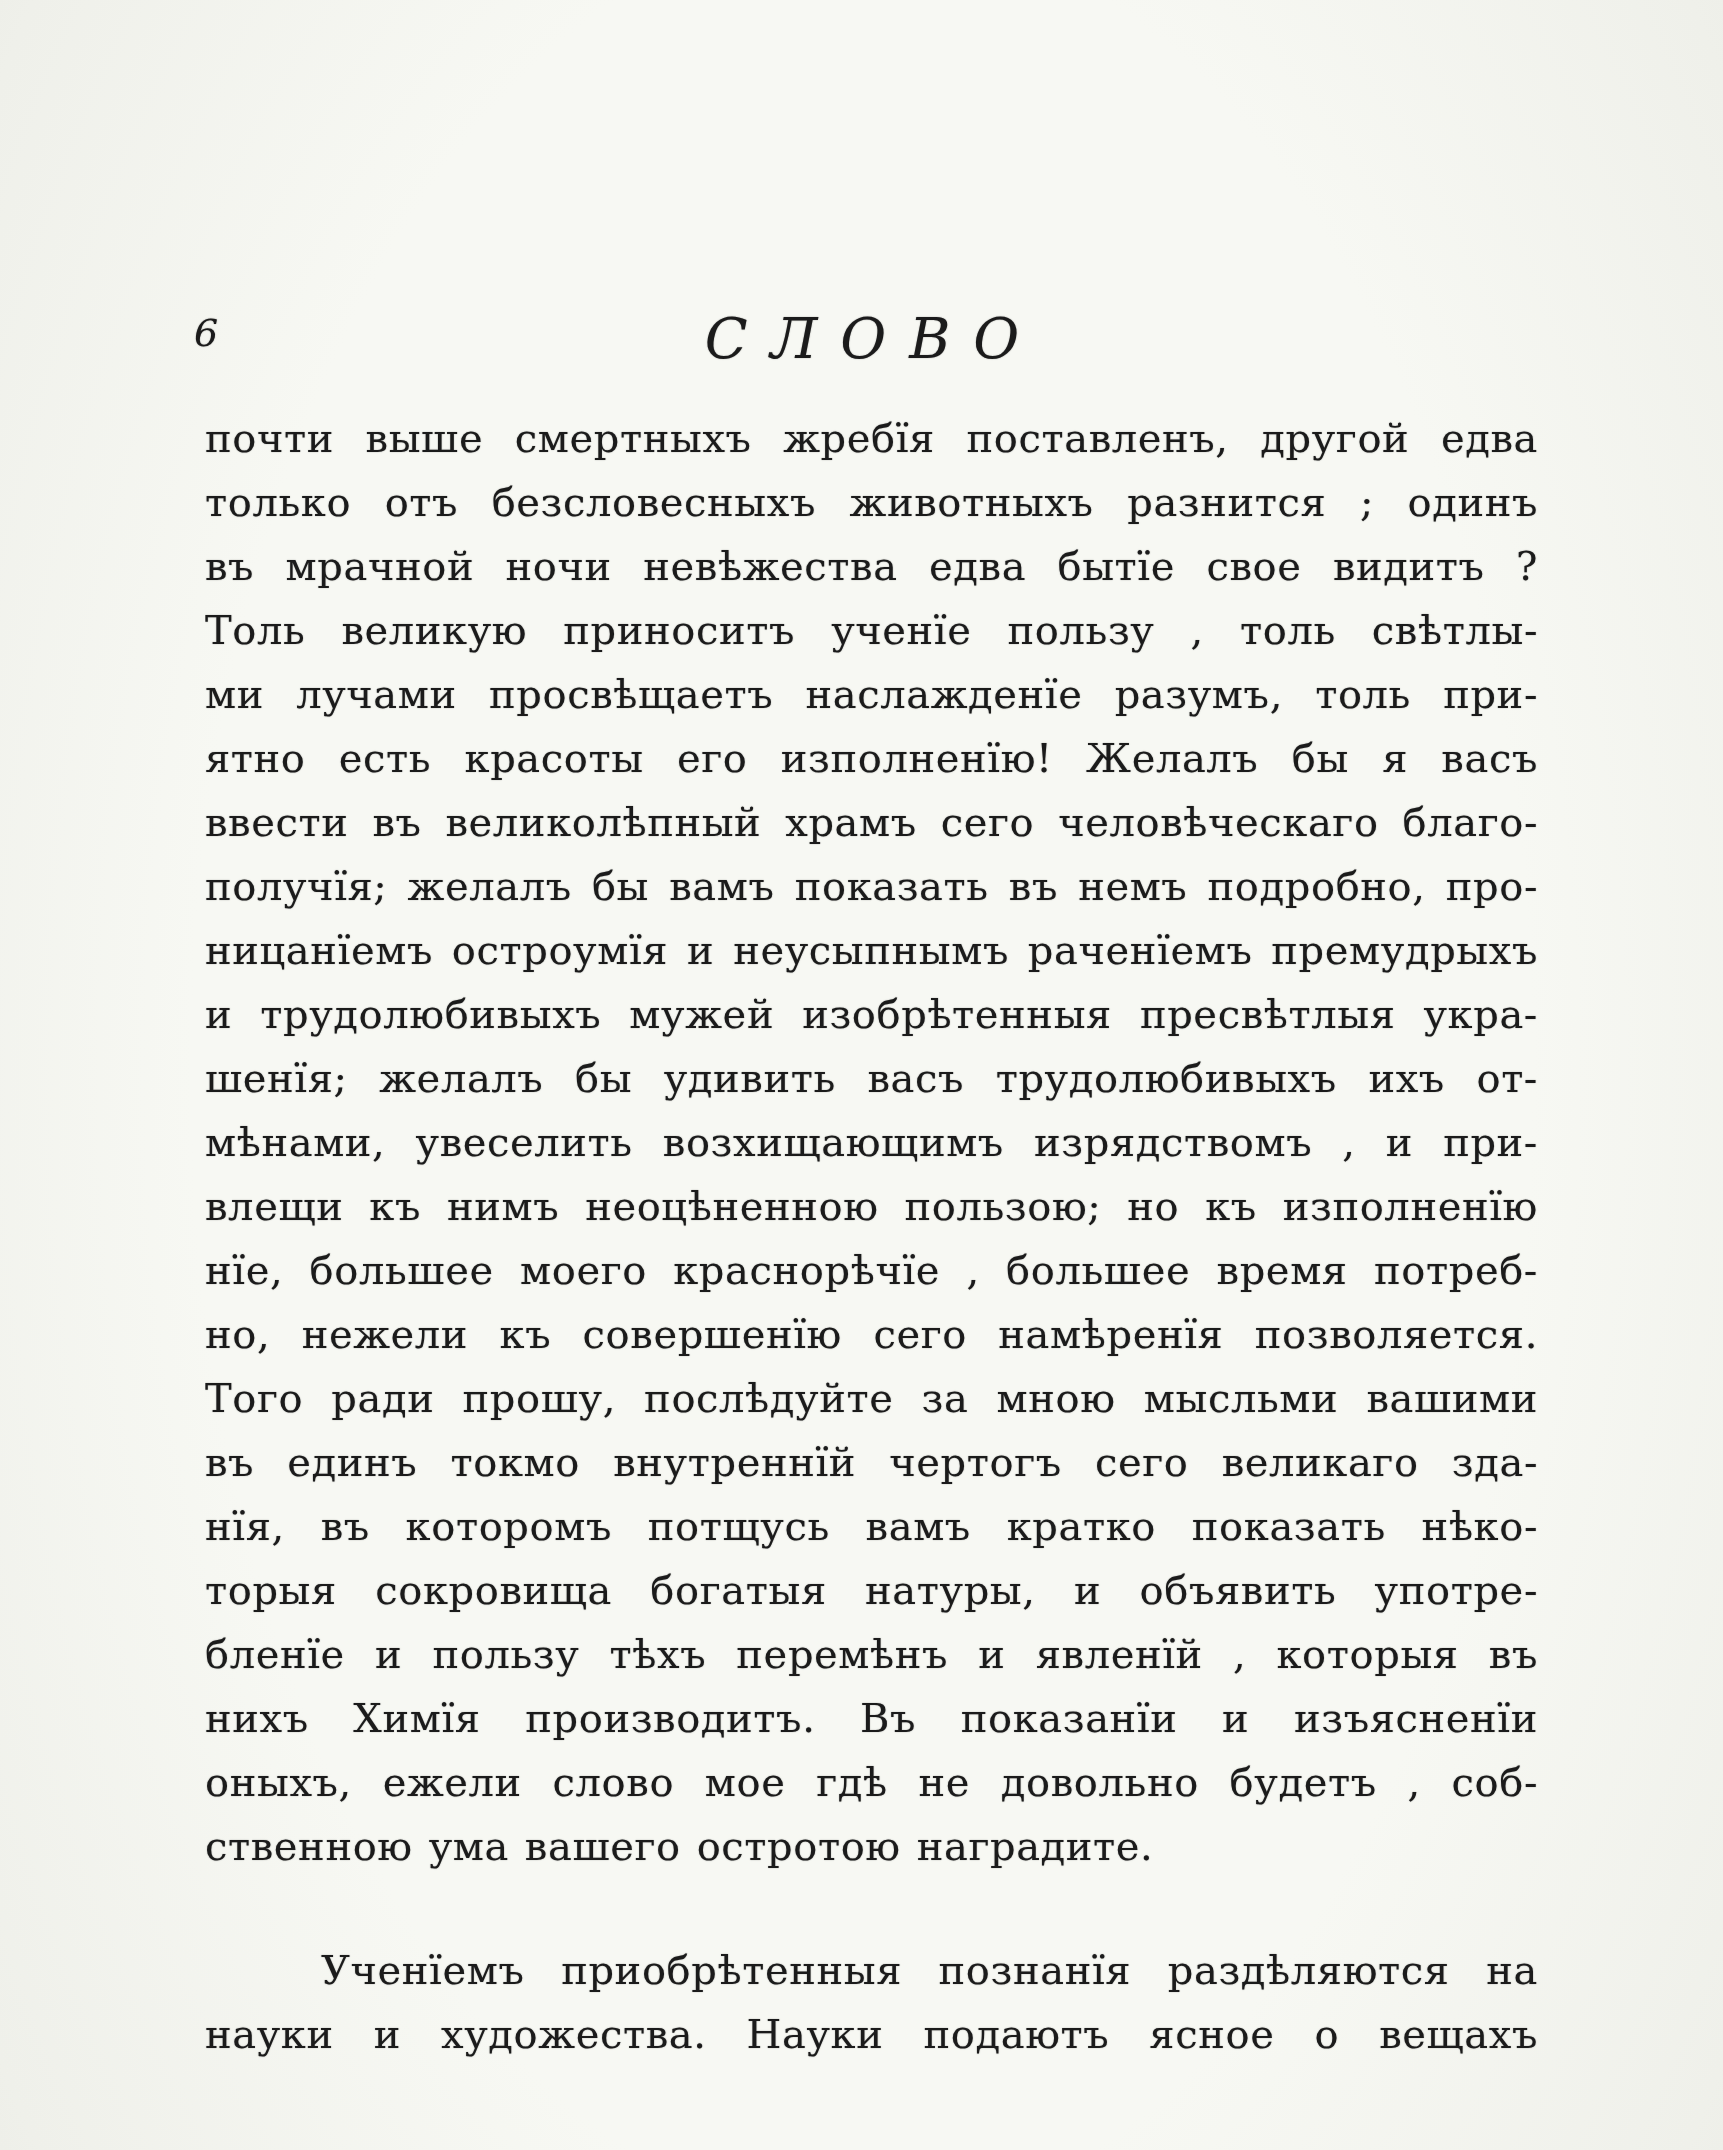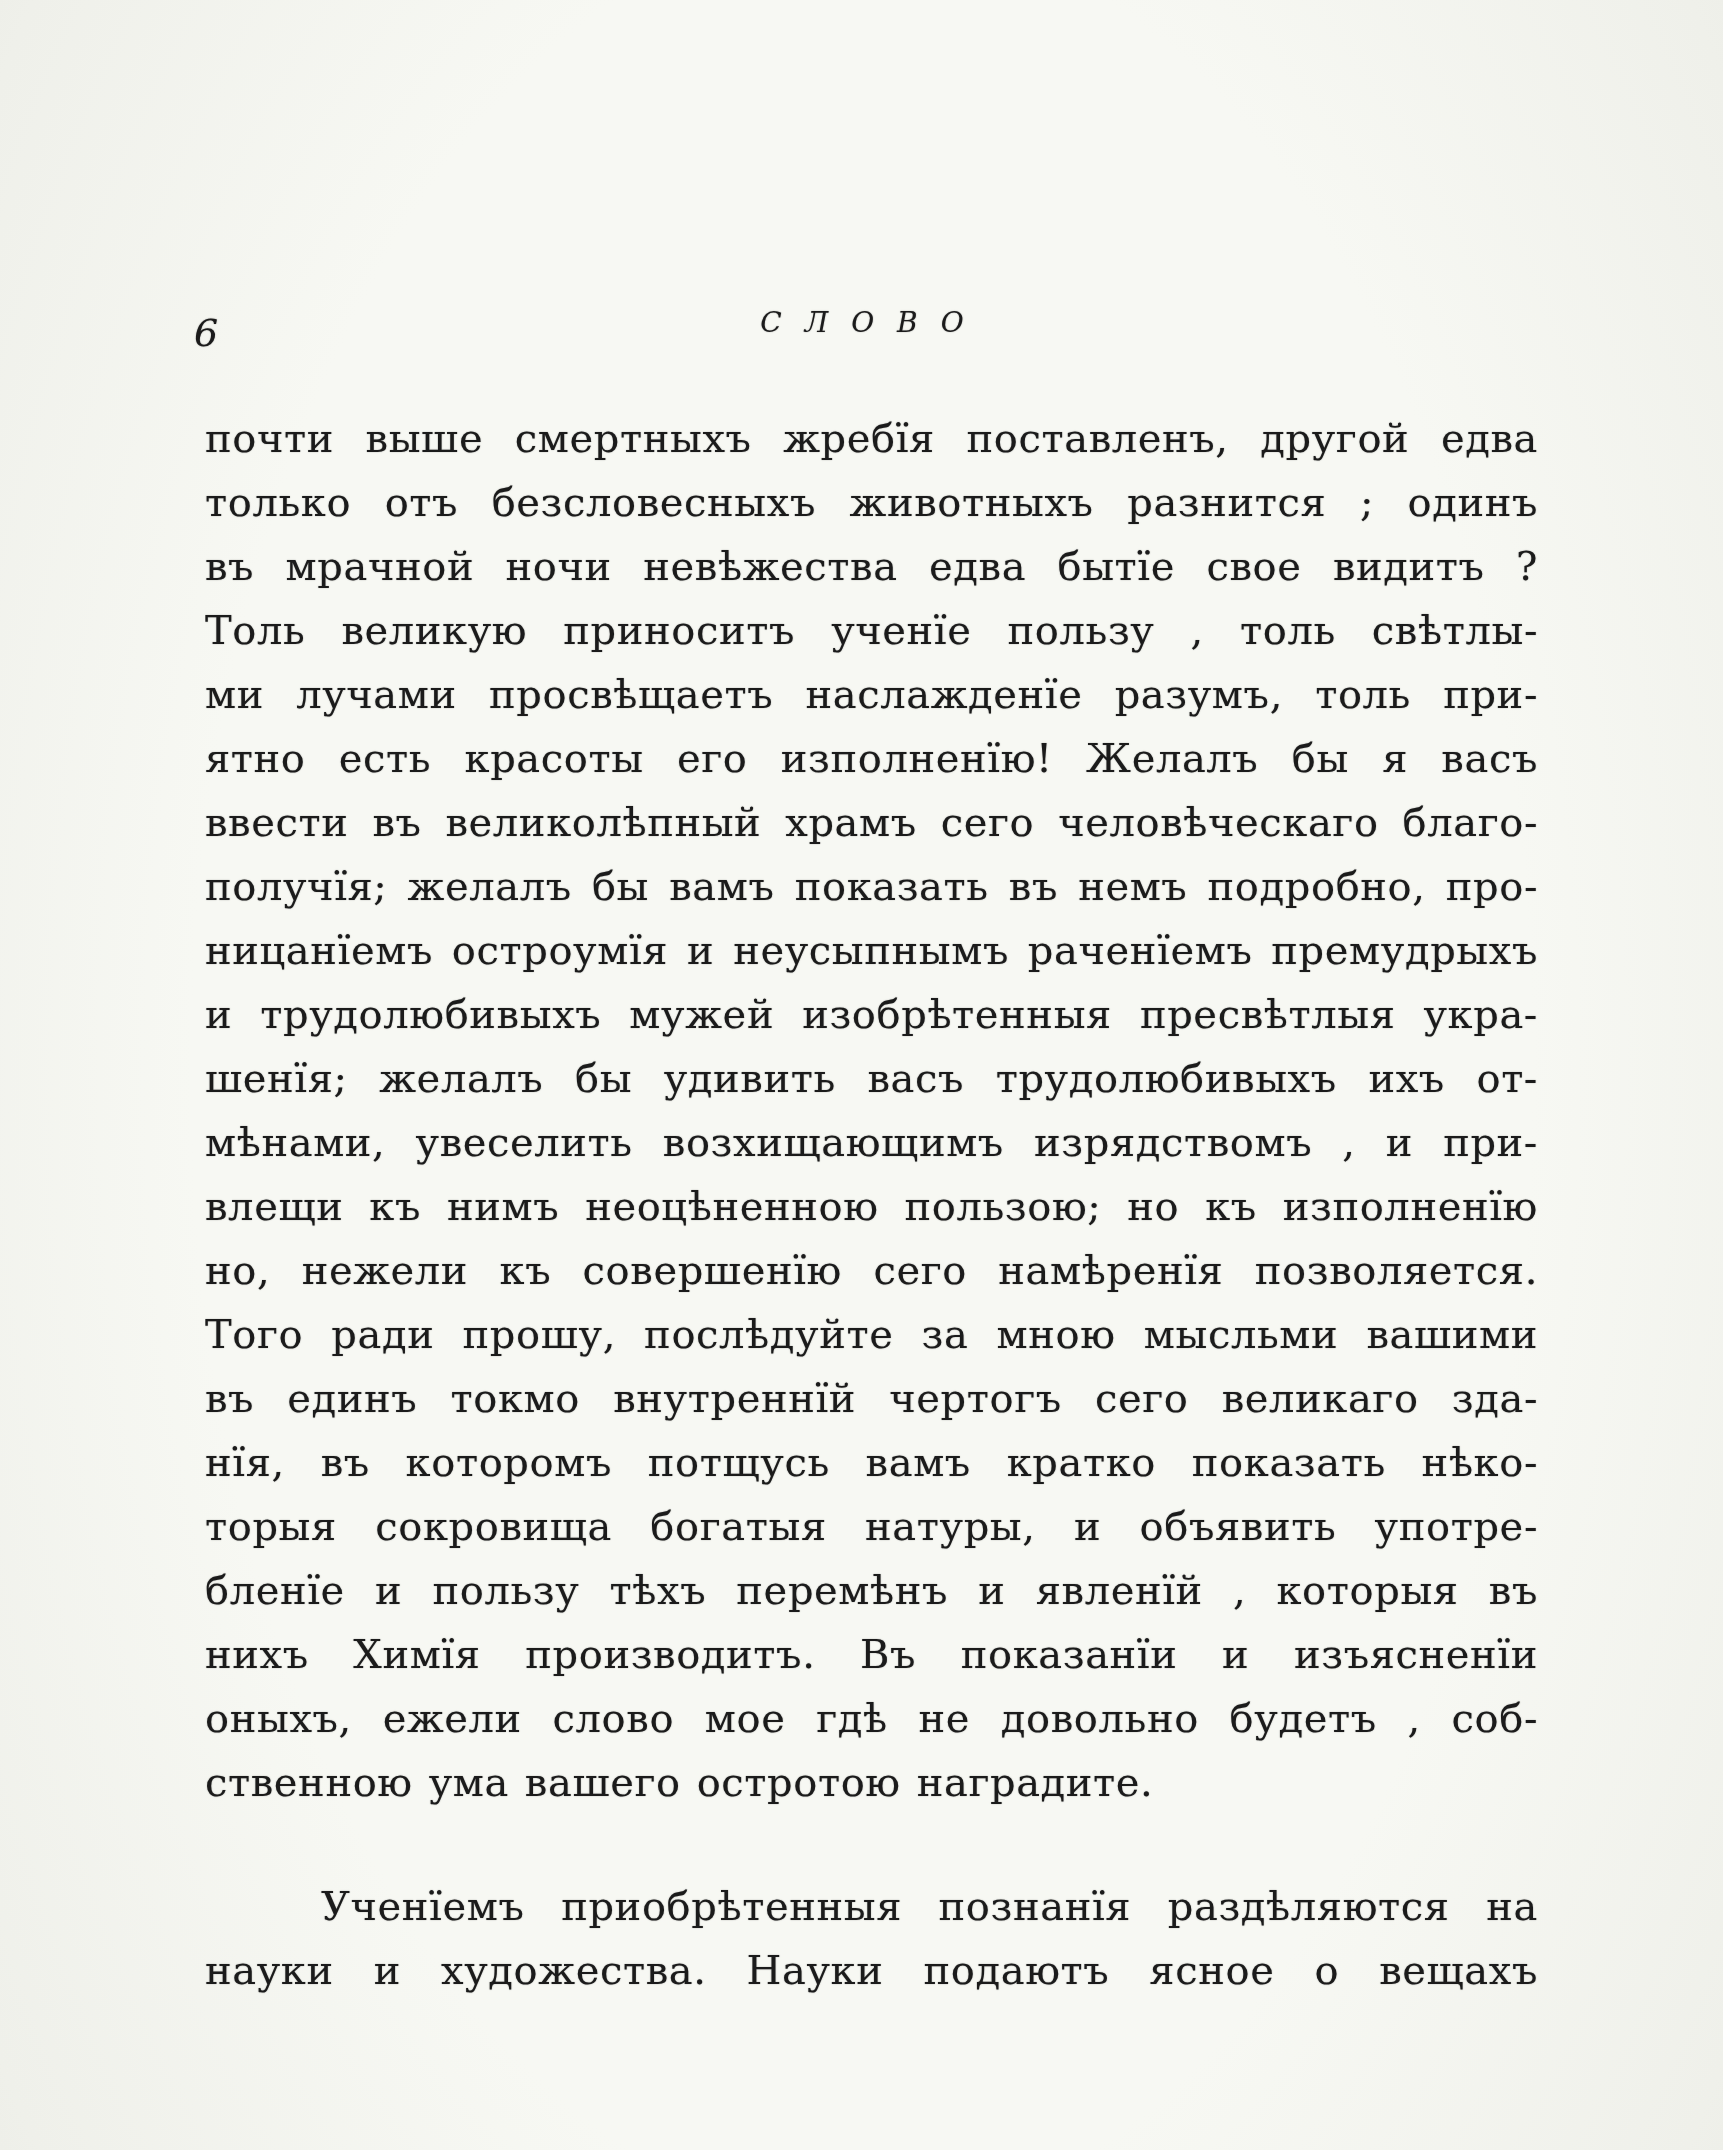--- a/index.html
+++ b/index.html
@@ -31,21 +31,21 @@
     font-style: italic;
     letter-spacing: 0.9px;
     text-shadow: 0 0 1.3px rgba(25,25,25,0.45);
   }
   .running-title {
     position: absolute;
     left: 0;
     top: 306px;
     width: 1724px;
     text-align: center;
-    font-size: 28px;
+    font-size: 56px;
     font-style: italic;
     letter-spacing: 23px;
     padding-left: 23px;
     box-sizing: border-box;
     text-shadow: 0 0 1.3px rgba(25,25,25,0.45);
     white-space: nowrap;
   }
   
   .text-block {
     position: absolute;
@@ -92,20 +92,21 @@
       <div class="line">Толь великую приноситъ ученїе пользу , толь свѣтлы-</div>
       <div class="line">ми лучами просвѣщаетъ наслажденїе разумъ, толь при-</div>
       <div class="line">ятно есть красоты его изполненїю! Желалъ бы я васъ</div>
       <div class="line">ввести въ великолѣпный храмъ сего человѣческаго благо-</div>
       <div class="line">получїя; желалъ бы вамъ показать въ немъ подробно, про-</div>
       <div class="line">ницанїемъ остроумїя и неусыпнымъ раченїемъ премудрыхъ</div>
       <div class="line">и трудолюбивыхъ мужей изобрѣтенныя пресвѣтлыя укра-</div>
       <div class="line">шенїя; желалъ бы удивить васъ трудолюбивыхъ ихъ от-</div>
       <div class="line">мѣнами, увеселить возхищающимъ изрядствомъ , и при-</div>
       <div class="line">влещи къ нимъ неоцѣненною пользою; но къ изполненїю</div>
+      <div class="line">нїе, большее моего краснорѣчїе , большее время потреб-</div>
       <div class="line">но, нежели къ совершенїю сего намѣренїя позволяется.</div>
       <div class="line">Того ради прошу, послѣдуйте за мною мысльми вашими</div>
       <div class="line">въ единъ токмо внутреннїй чертогъ сего великаго зда-</div>
       <div class="line">нїя, въ которомъ потщусь вамъ кратко показать нѣко-</div>
       <div class="line">торыя сокровища богатыя натуры, и объявить употре-</div>
       <div class="line">бленїе и пользу тѣхъ перемѣнъ и явленїй , которыя въ</div>
       <div class="line">нихъ Химїя производитъ. Въ показанїи и изъясненїи</div>
       <div class="line">оныхъ, ежели слово мое гдѣ не довольно будетъ , соб-</div>
       <div class="line endpara">ственною ума вашего остротою наградите.</div>
     </div>

